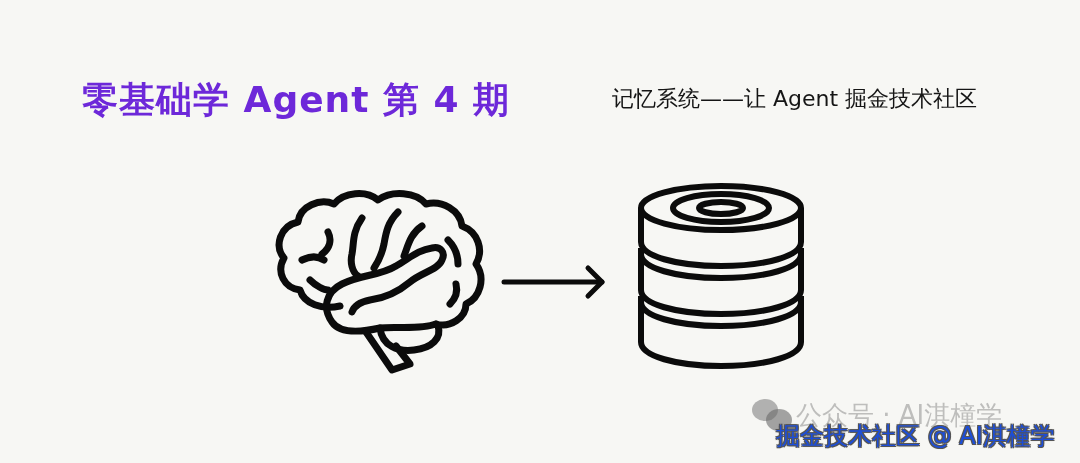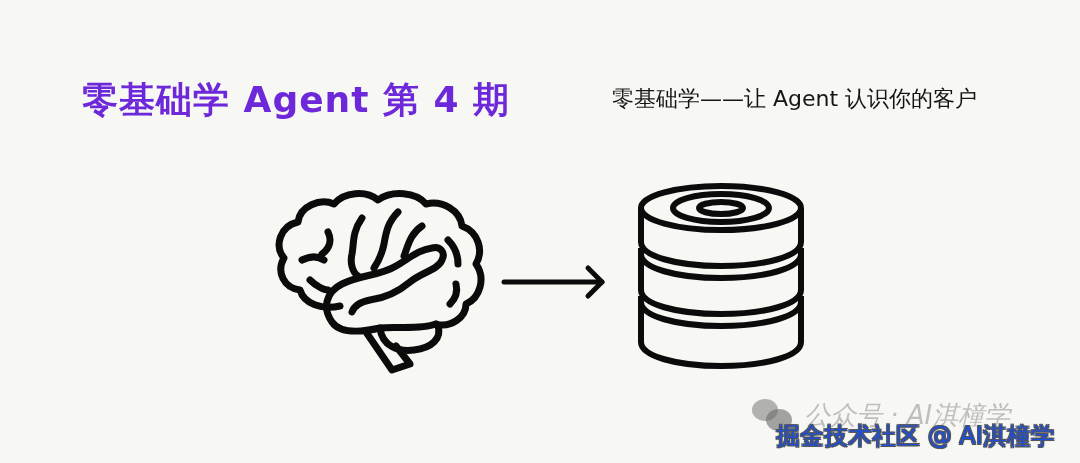--- a/index.html
+++ b/index.html
@@ -43,25 +43,24 @@
     .brain { left: 270px; top: 188px; width: 222px; height: 188px; }
     .arrow { left: 498px; top: 262px; width: 112px; height: 40px; }
     .db    { left: 632px; top: 182px; width: 178px; height: 190px; }
 
     .watermark-bg {
       position: absolute;
       left: 752px;
       top: 398px;
       display: flex;
       align-items: center;
-      gap: 8px;
+      gap: 0;
       color: rgba(120,120,120,0.45);
       font-size: 26px;
       white-space: nowrap;
-      font-style: italic;
     }
     .wechat {
       width: 44px;
       height: 34px;
       position: relative;
     }
     .wechat .b1, .wechat .b2 {
       position: absolute;
       border-radius: 50%;
       background: rgba(120,120,120,0.55);
@@ -75,21 +74,21 @@
       font-size: 24px;
       white-space: nowrap;
       color: #1d4ed8;
       text-shadow: -1px -1px 0 #555, 1px -1px 0 #555, -1px 1px 0 #555, 1px 1px 0 #555, 0 0 2px #777;
     }
   </style>
 </head>
 <body>
 
 <div class="title">零基础学 Agent 第 4 期</div>
-<div class="subtitle">零基础学——让 Agent 认识你的客户</div>
+<div class="subtitle">记忆系统——让 Agent 掘金技术社区</div>
 
 <svg class="icon brain" viewBox="0 0 222 188" fill="none" stroke="#0b0b0b" stroke-width="7" stroke-linecap="round" stroke-linejoin="round">
 
   <path d="M70 118
            C 52 122, 34 116, 30 102
            C 14 100, 6 84, 14 70
            C 4 58, 10 38, 28 34
            C 30 18, 50 10, 64 16
            C 74 4, 96 2, 108 12
            C 122 2, 146 4, 156 16

